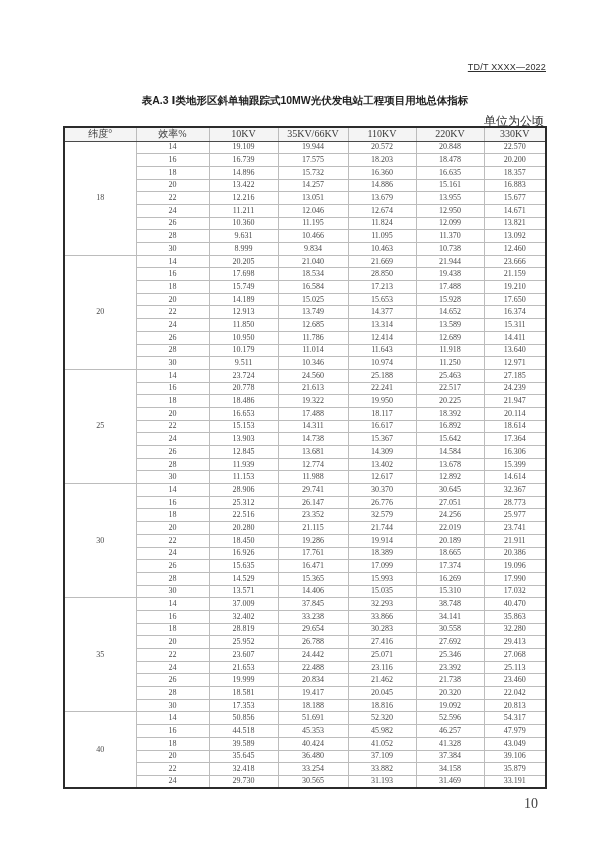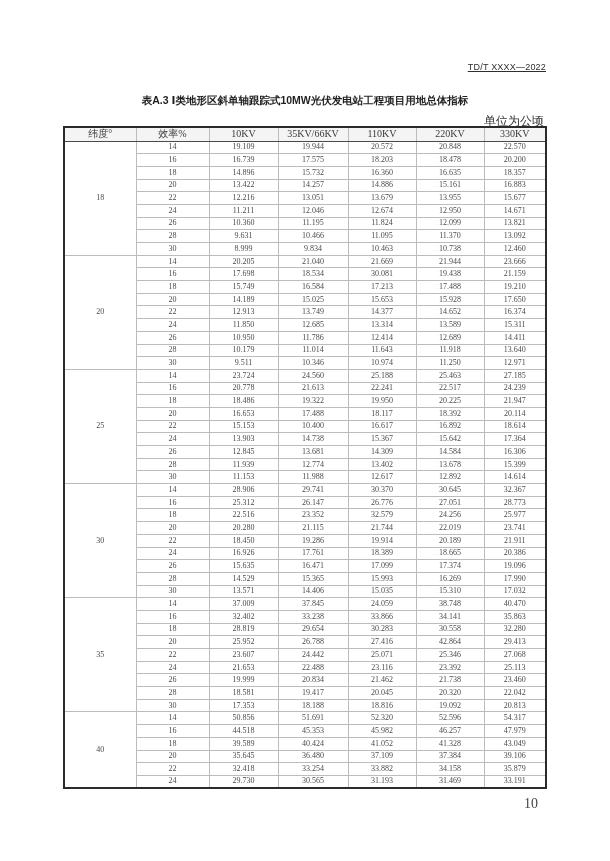--- a/index.html
+++ b/index.html
@@ -165,21 +165,21 @@
           <td>20.205</td>
           <td>21.040</td>
           <td>21.669</td>
           <td>21.944</td>
           <td>23.666</td>
         </tr>
         <tr>
           <td>16</td>
           <td>17.698</td>
           <td>18.534</td>
-          <td>30.081</td>
+          <td>28.850</td>
           <td>19.438</td>
           <td>21.159</td>
         </tr>
         <tr>
           <td>18</td>
           <td>15.749</td>
           <td>16.584</td>
           <td>17.213</td>
           <td>17.488</td>
           <td>19.210</td>
@@ -261,21 +261,21 @@
           <td>20</td>
           <td>16.653</td>
           <td>17.488</td>
           <td>18.117</td>
           <td>18.392</td>
           <td>20.114</td>
         </tr>
         <tr>
           <td>22</td>
           <td>15.153</td>
-          <td>10.400</td>
+          <td>14.311</td>
           <td>16.617</td>
           <td>16.892</td>
           <td>18.614</td>
         </tr>
         <tr>
           <td>24</td>
           <td>13.903</td>
           <td>14.738</td>
           <td>15.367</td>
           <td>15.642</td>
@@ -376,21 +376,21 @@
           <td>14.406</td>
           <td>15.035</td>
           <td>15.310</td>
           <td>17.032</td>
         </tr>
         <tr class="group-start">
           <td rowspan="9" class="lat-cell">35</td>
           <td>14</td>
           <td>37.009</td>
           <td>37.845</td>
-          <td>24.059</td>
+          <td>32.293</td>
           <td>38.748</td>
           <td>40.470</td>
         </tr>
         <tr>
           <td>16</td>
           <td>32.402</td>
           <td>33.238</td>
           <td>33.866</td>
           <td>34.141</td>
           <td>35.863</td>
@@ -401,21 +401,21 @@
           <td>29.654</td>
           <td>30.283</td>
           <td>30.558</td>
           <td>32.280</td>
         </tr>
         <tr>
           <td>20</td>
           <td>25.952</td>
           <td>26.788</td>
           <td>27.416</td>
-          <td>42.864</td>
+          <td>27.692</td>
           <td>29.413</td>
         </tr>
         <tr>
           <td>22</td>
           <td>23.607</td>
           <td>24.442</td>
           <td>25.071</td>
           <td>25.346</td>
           <td>27.068</td>
         </tr>

